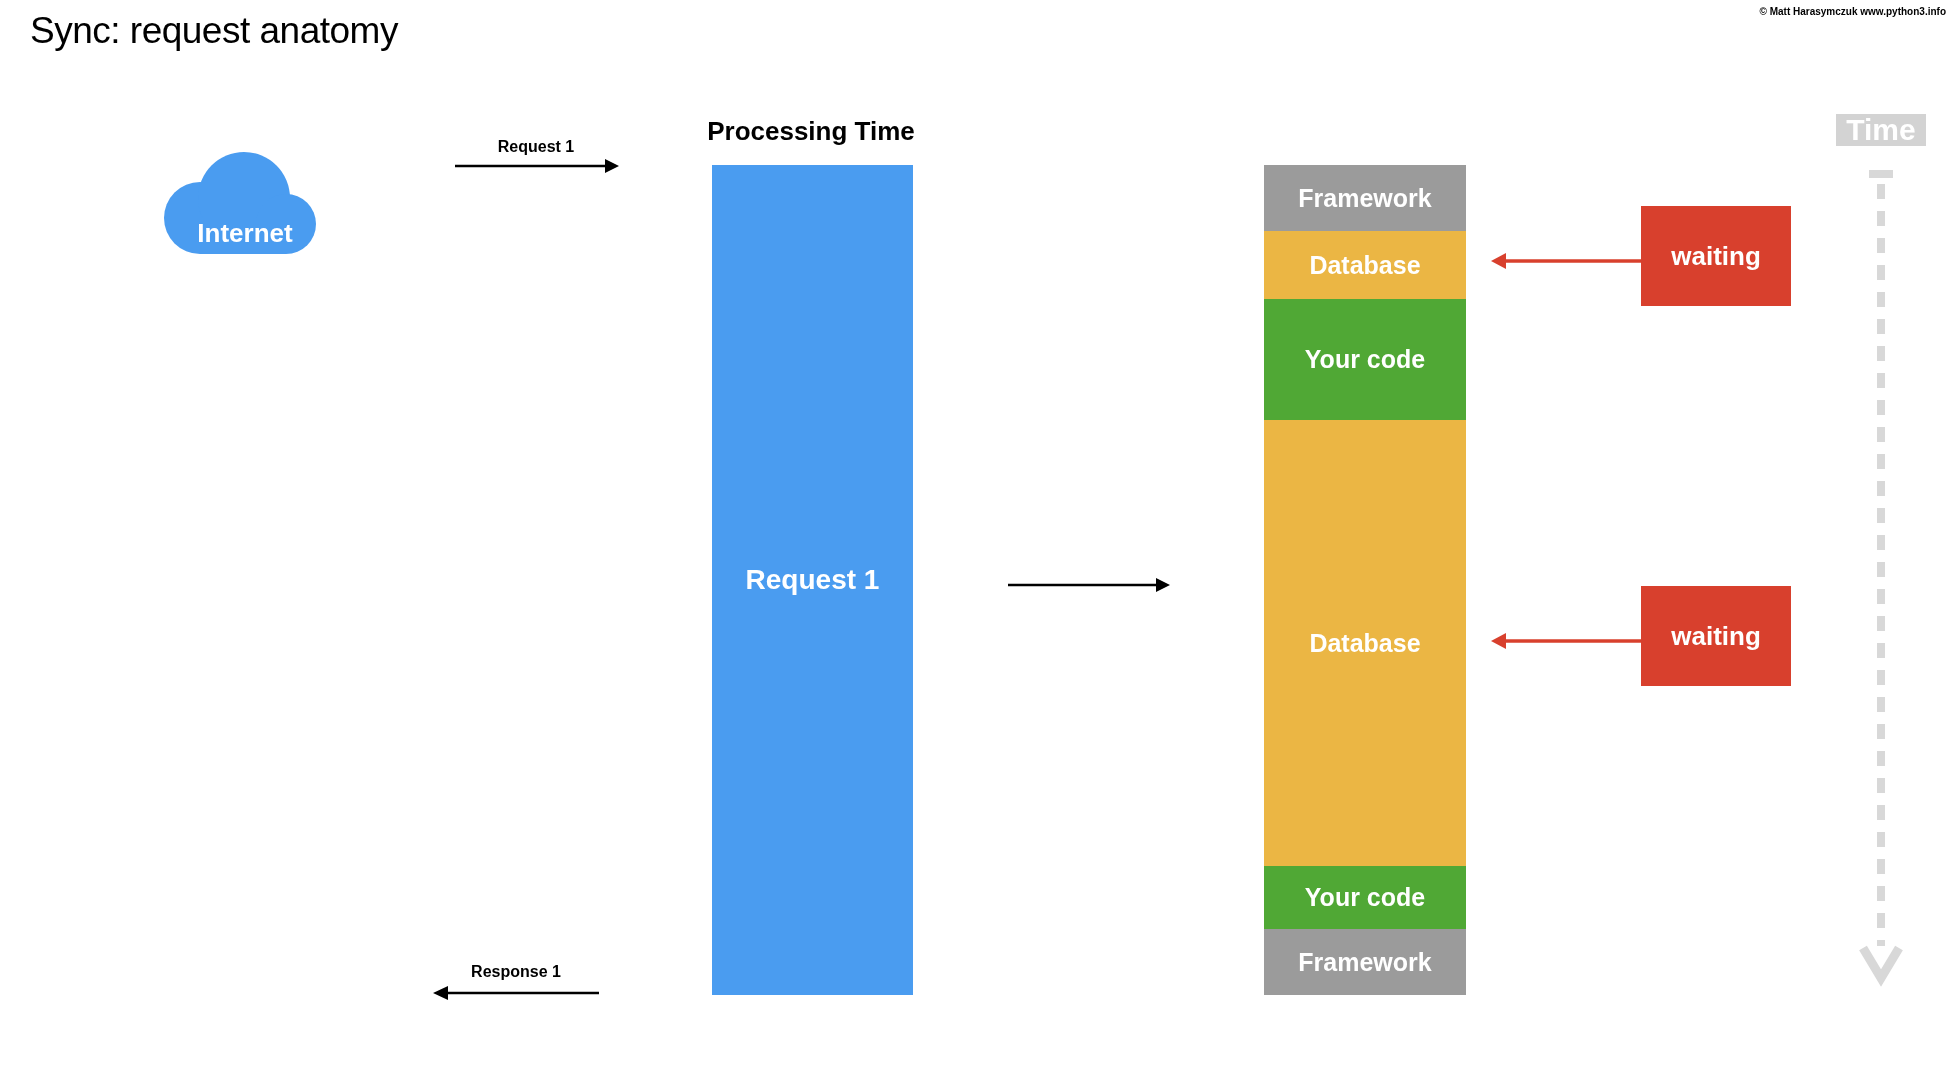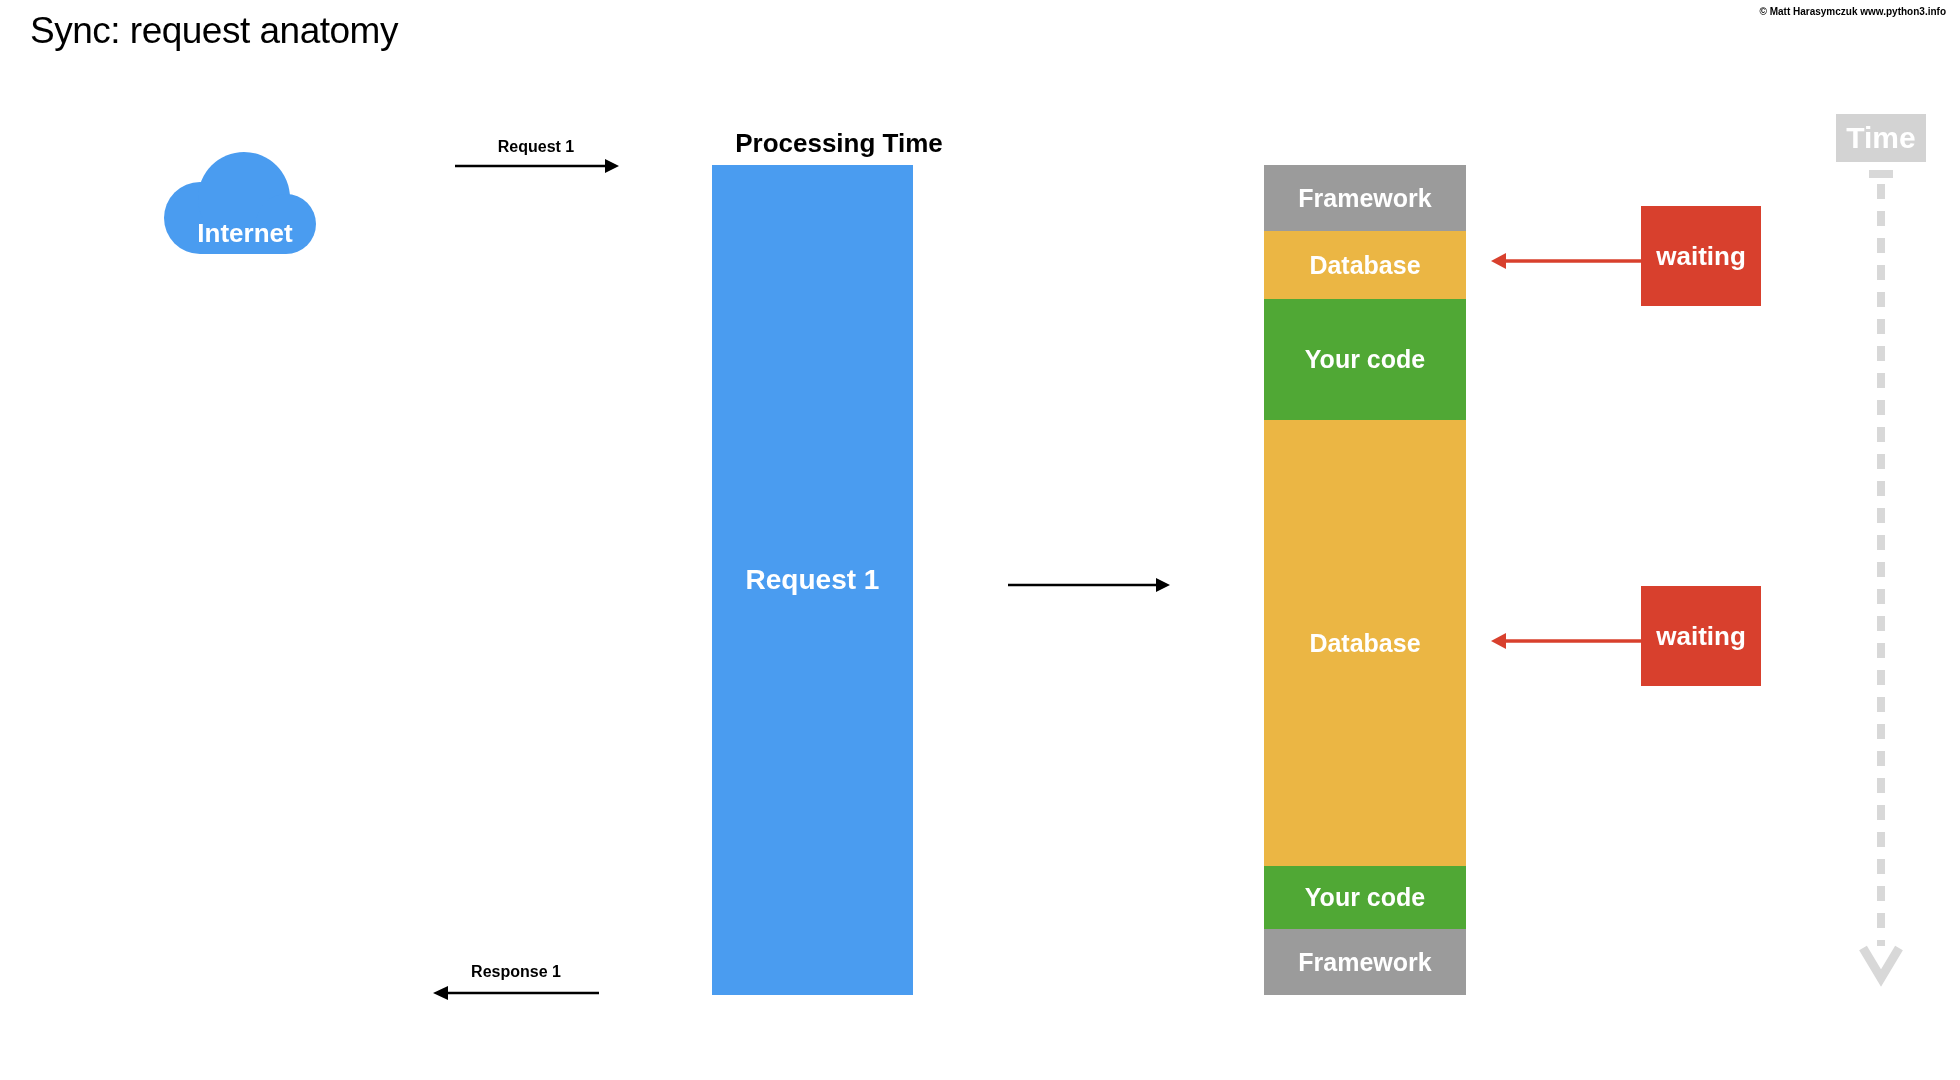--- a/index.html
+++ b/index.html
@@ -3,39 +3,39 @@
 <meta charset="utf-8">
 <style>
   * { margin:0; padding:0; box-sizing:border-box; }
   html,body { width:1960px; height:1080px; background:#ffffff; }
   body { font-family:"Liberation Sans", sans-serif; position:relative; overflow:hidden; }
   .abs { position:absolute; }
 
   .page-title { left:30px; top:10px; font-size:37px; font-weight:normal; color:#000; letter-spacing:-0.5px; }
   .copyright  { right:14px; top:6px; font-size:10px; font-weight:bold; color:#000; }
 
-  .proc-heading { left:732px; top:116px; width:214px; text-align:center; font-size:26px; font-weight:bold; color:#000;margin-top:12px; }
+  .proc-heading { left:704px; top:116px; width:214px; text-align:center; font-size:26px; font-weight:bold; color:#000; }
 
   .bar { left:712px; top:165px; width:201px; height:830px; display:flex; align-items:center; justify-content:center; }
   .bar-label { color:#fff; font-size:28px; font-weight:bold; }
 
   .stack { left:1264px; top:165px; width:202px; display:flex; flex-direction:column;justify-content:space-between; }
   .seg { display:flex; align-items:center; justify-content:center; }
   .seg-label { color:#fff; font-size:25px; font-weight:bold; }
 
   .small-arrow-label { font-size:16px; font-weight:bold; color:#000; text-align:center; }
   .req-label  { left:455px; top:138px; width:162px; }
   .resp-label { left:434px; top:963px; width:164px; }
 
-  .waiting-box { width:120px; height:100px; display:flex; align-items:center; justify-content:center;text-align:center; }
+  .waiting-box { width:150px; height:100px; display:flex; align-items:center; justify-content:center;text-align:center; }
   .waiting-label { color:#fff; font-size:26px; font-weight:bold; }
   .waiting-top    { left:1641px; top:206px; }
   .waiting-bottom { left:1641px; top:586px; }
 
-  .time-box { left:1836px; top:114px; width:90px; height:48px; display:flex; align-items:center; justify-content:center; }
+  .time-box { left:1836px; top:114px; width:90px; height:32px; display:flex; align-items:center; justify-content:center; }
   .time-label { color:#fff; font-size:30px; font-weight:bold; }
 
   svg { display:block; overflow:visible; }
   .cloud-text { fill:#fff; font-size:26px; font-weight:bold; font-family:"Liberation Sans",sans-serif; }
 </style>
 </head>
 <body>
 
 <div class="abs page-title">Sync: request anatomy</div>
 <div class="abs copyright">© Matt Harasymczuk www.python3.info</div>

